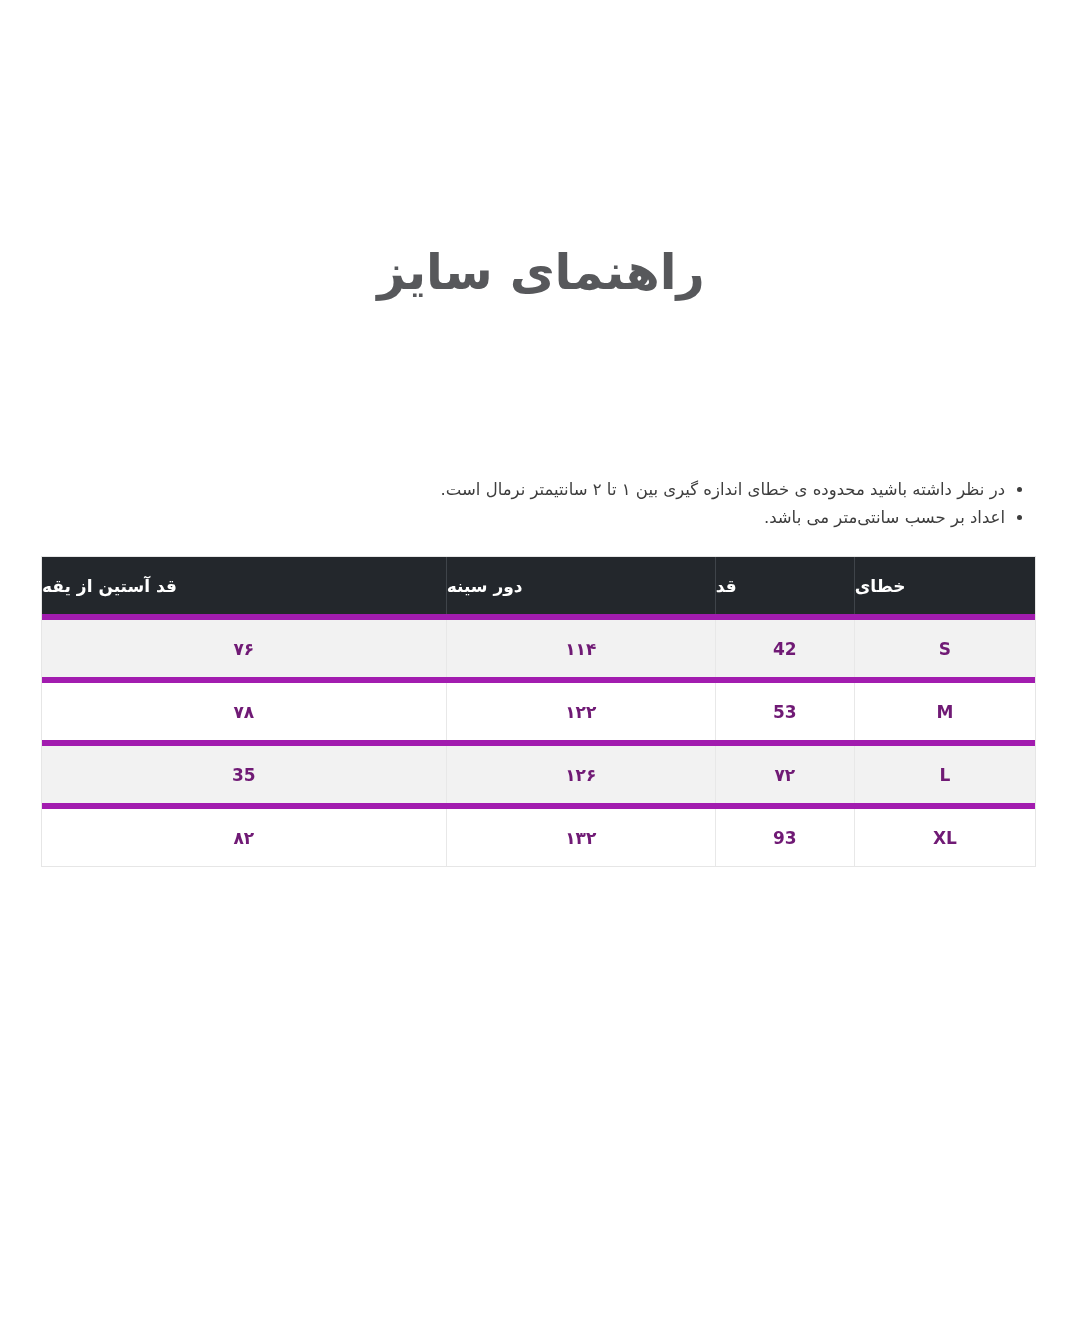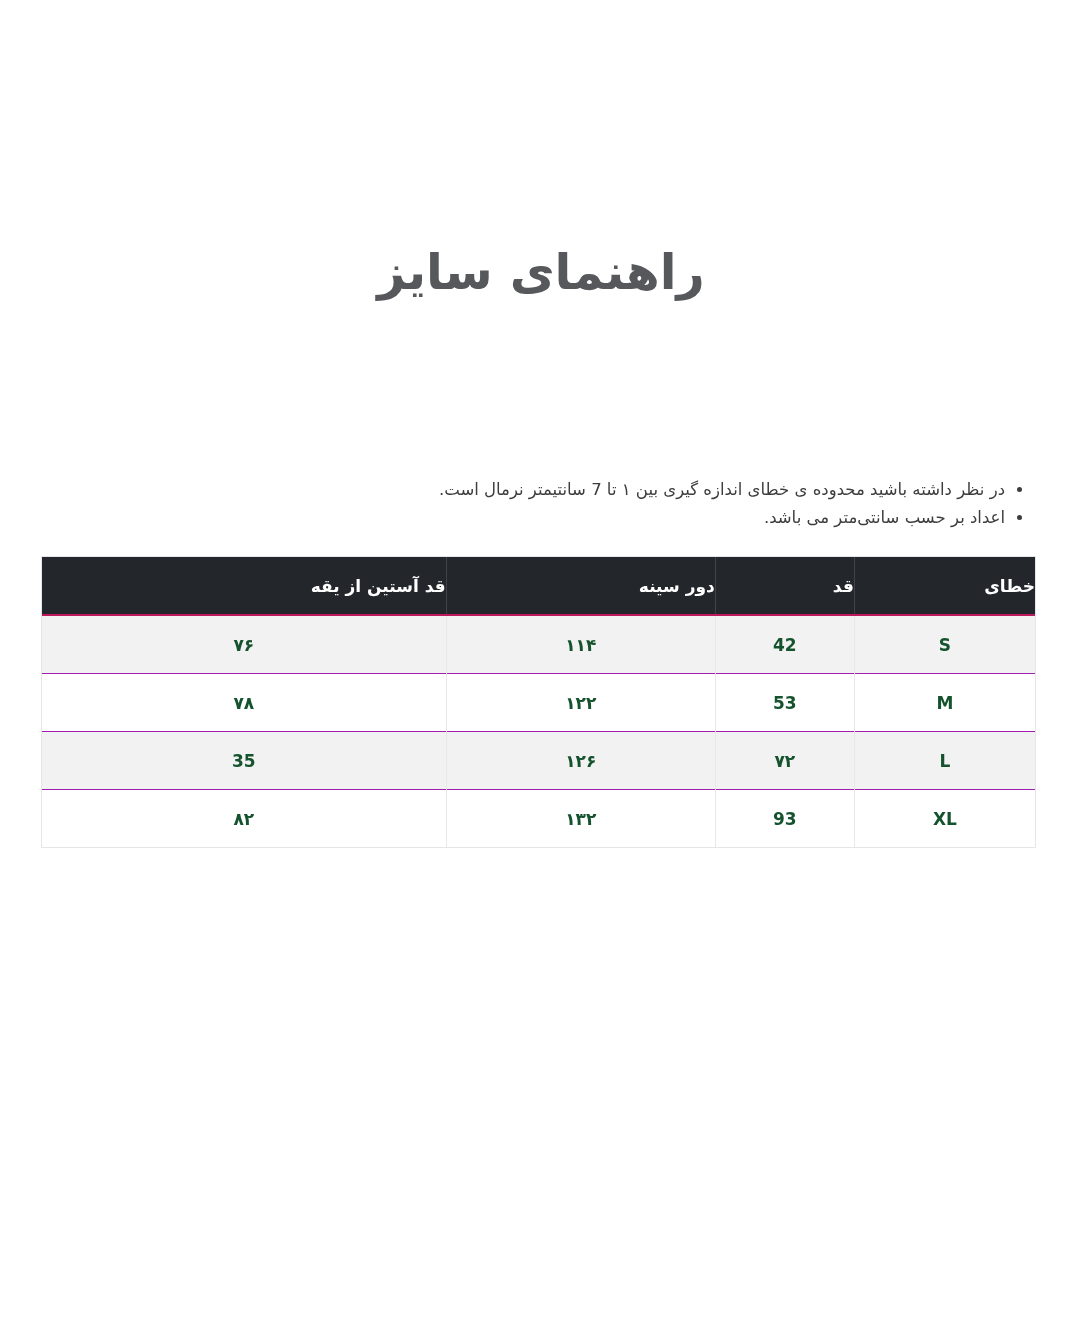--- a/index.html
+++ b/index.html
@@ -58,57 +58,57 @@
     border-collapse: collapse;
     table-layout: fixed;
     direction: rtl;
   }
   table.size-table thead th {
     background: #23272c;
     color: #ffffff;
     font-size: 17px;
     font-weight: bold;
     height: 57px;
-    text-align: right;
+    text-align: left;
     vertical-align: middle;
     border-left: 1px solid #3f444a;
-    border-bottom: 2px solid #be185d;
+    border-bottom: 2px solid #d946ef;
     padding: 0;
   }
   table.size-table thead th:last-child {
     border-left: none;
   }
   table.size-table tbody td {
     height: 57px;
     text-align: center;
     vertical-align: middle;
     font-size: 17px;
     font-weight: bold;
-    color: #14532d;
+    color: #701a75;
     border-left: 1px solid #e8e8e8;
-    border-top: 1px solid #a21caf;
+    border-top: 6px solid #a21caf;
     padding: 0;
   }
   table.size-table tbody td:last-child {
     border-left: none;
   }
   table.size-table tbody tr:nth-child(odd) {
     background: #f2f2f2;
   }
   table.size-table tbody tr:nth-child(even) {
     background: #ffffff;
   }
 </style>
 </head>
 <body>
 
 <h1 class="page-title">راهنمای سایز</h1>
 
 <ul class="notes">
-  <li>در نظر داشته باشید محدوده ی خطای اندازه گیری بین ۱ تا 7 سانتیمتر نرمال است.</li>
+  <li>در نظر داشته باشید محدوده ی خطای اندازه گیری بین ۱ تا ۲ سانتیمتر نرمال است.</li>
   <li>اعداد بر حسب سانتی‌متر می باشد.</li>
 </ul>
 
 <div class="size-table-wrap">
   <table class="size-table">
     <colgroup>
       <col style="width:18.2%">
       <col style="width:14.0%">
       <col style="width:27.1%">
       <col style="width:40.7%">

